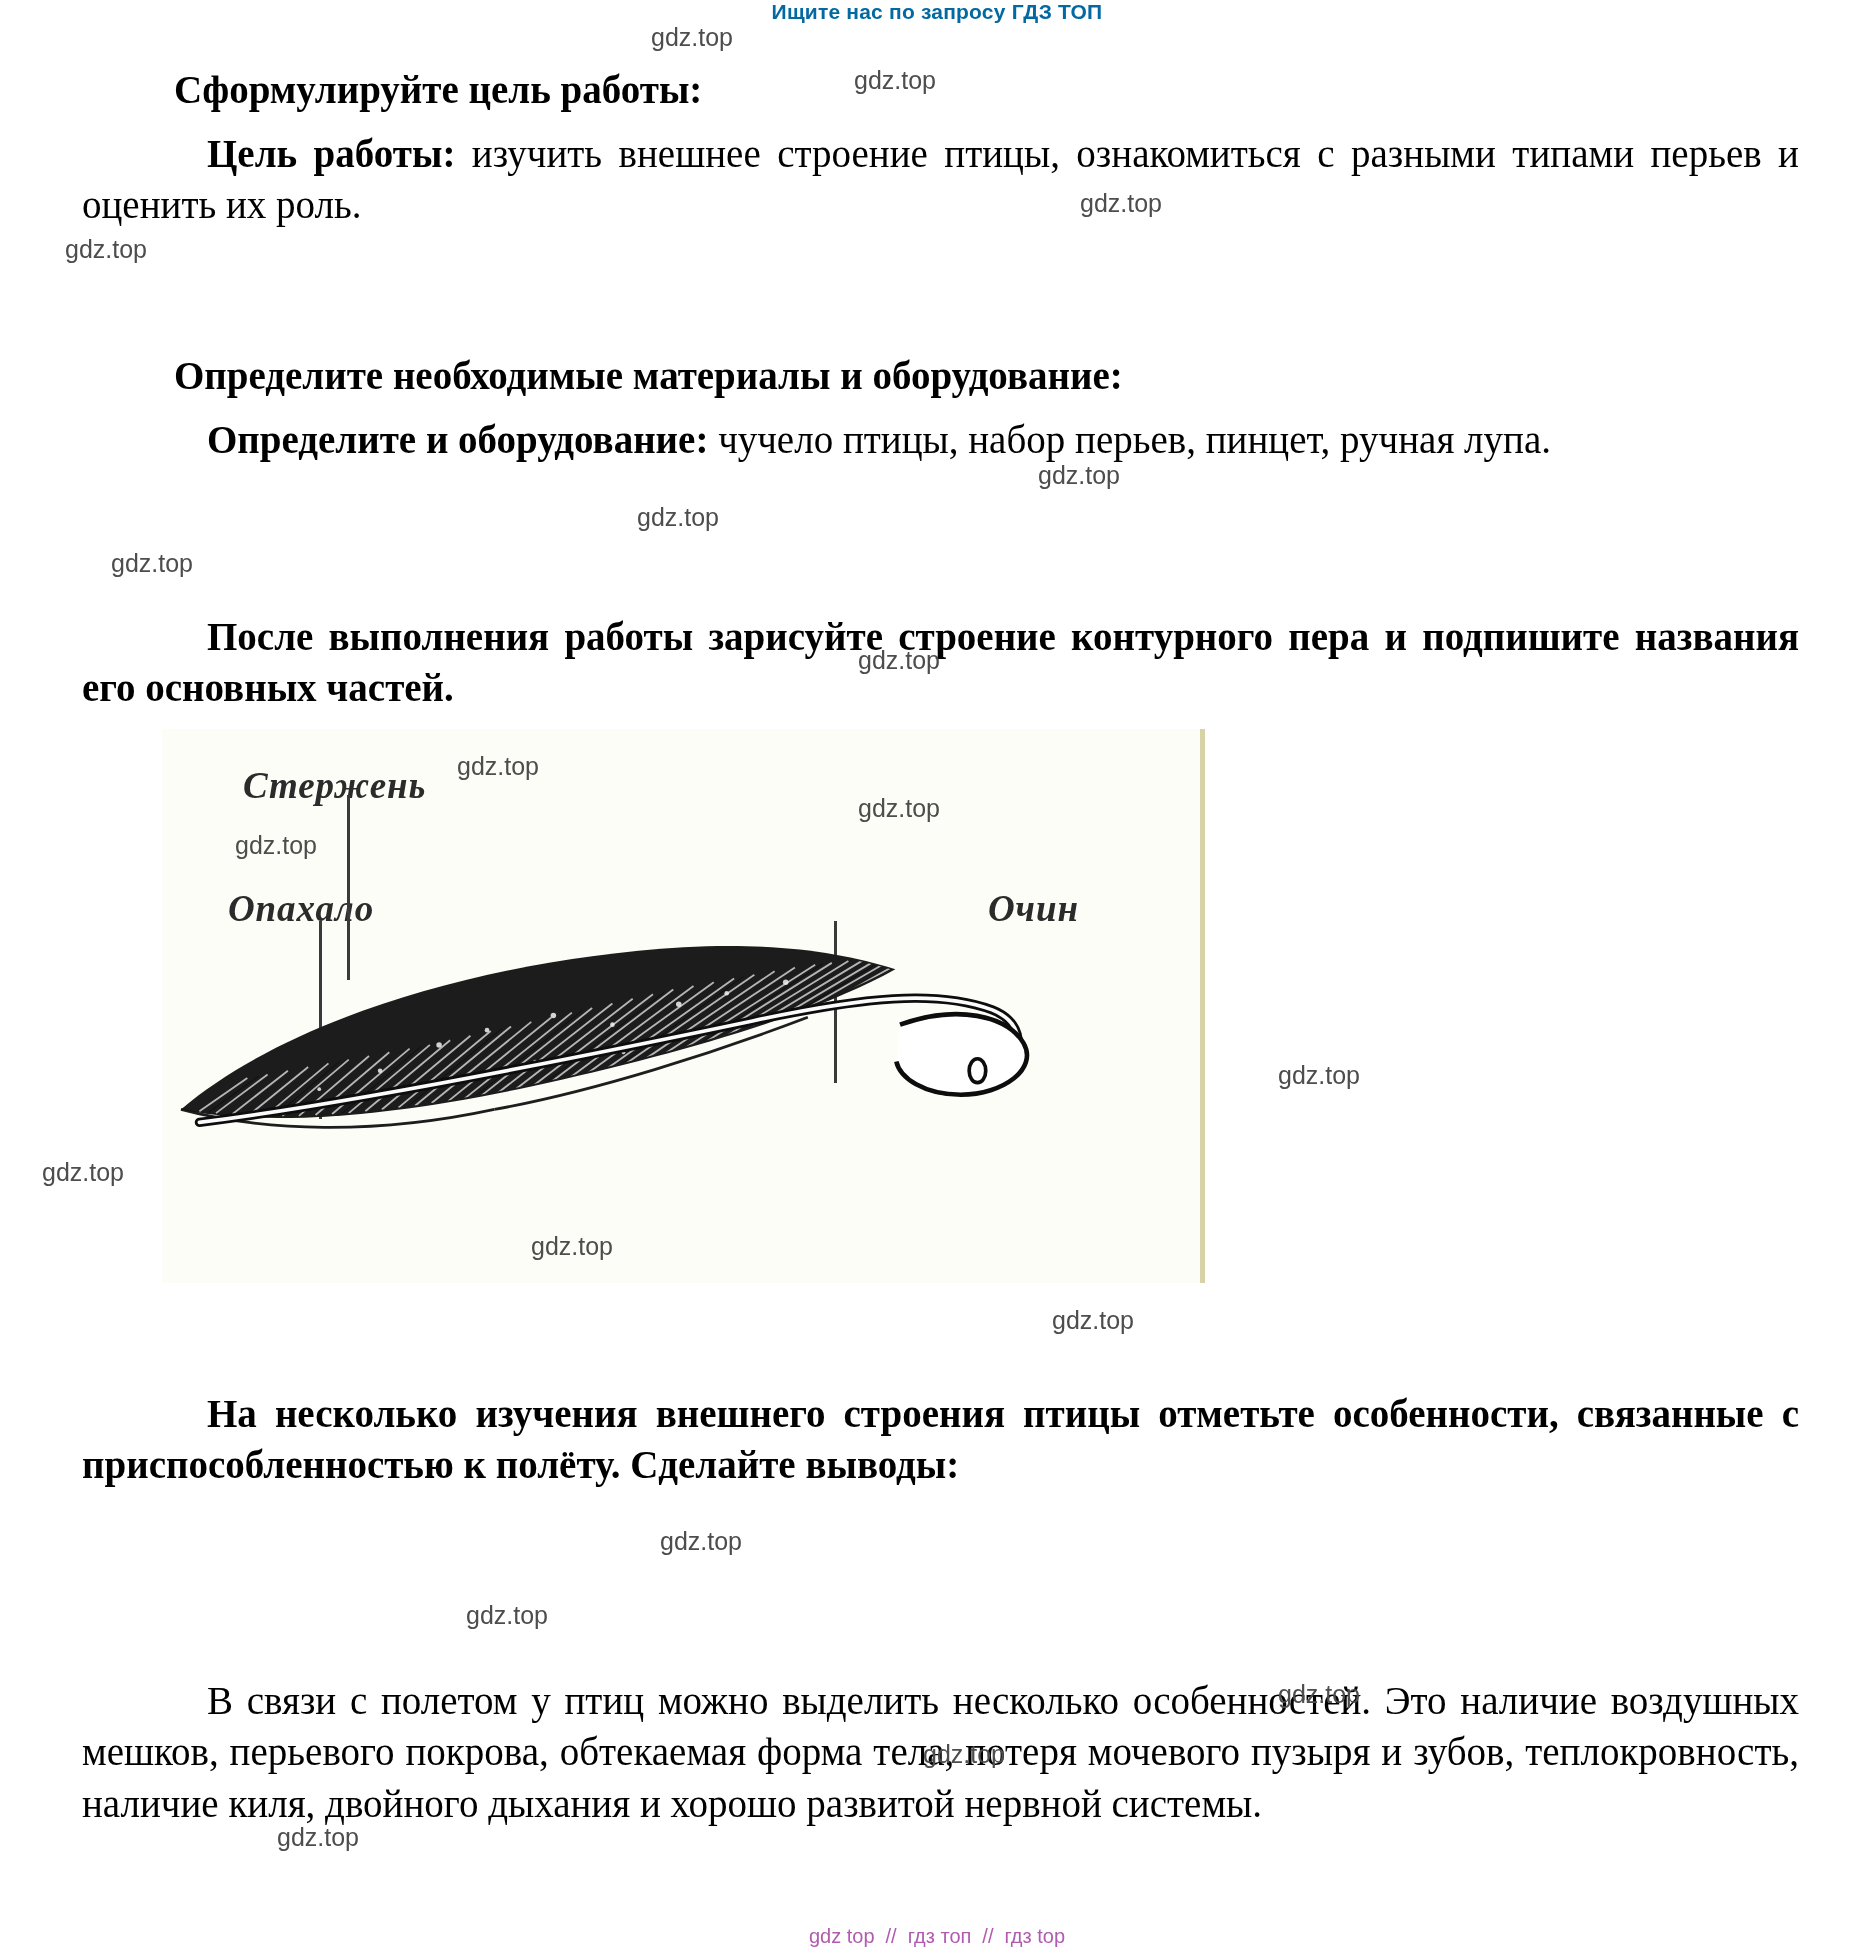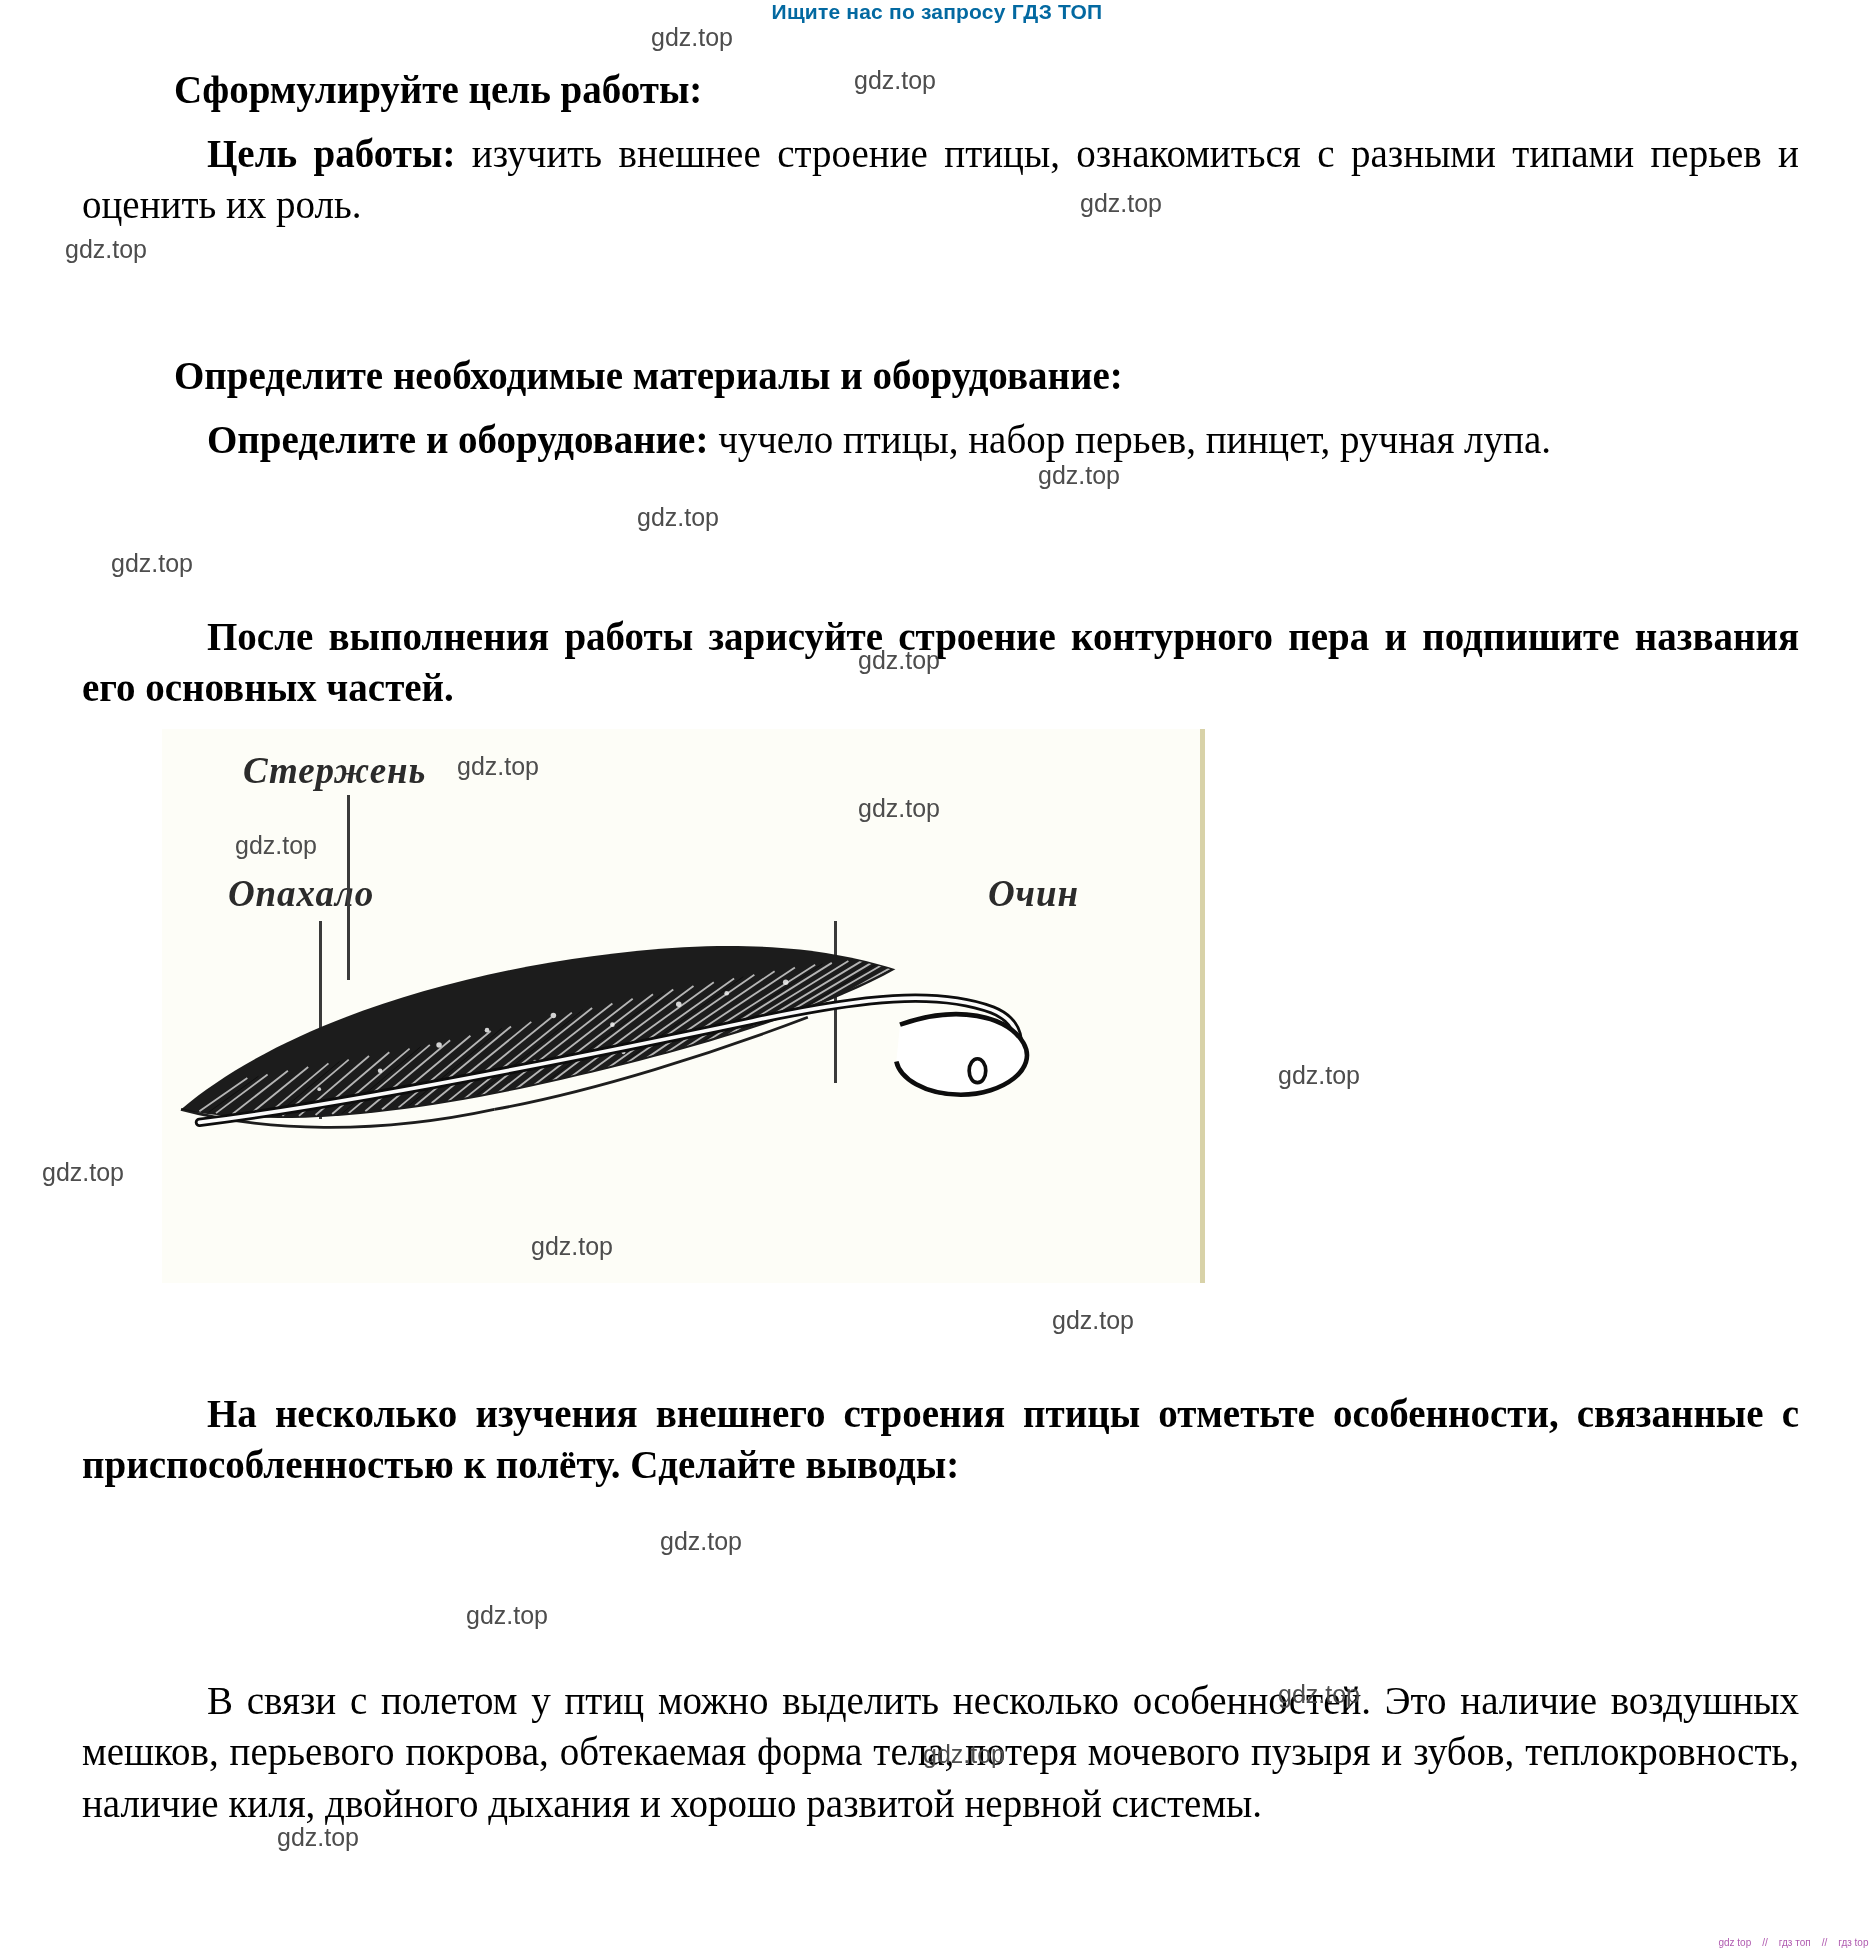--- a/index.html
+++ b/index.html
@@ -94,20 +94,21 @@
     background: #d8d2a8;
   }
   .fig-label {
     position: absolute;
     font-family: "Liberation Serif", serif;
     font-style: italic;
     font-weight: bold;
     font-size: 37px;
     color: #2b2b2b;
     letter-spacing: 0.9px;
+    margin-top: 15px;
   }
   .lbl-sterzhen { left: 81px;  top: 20px; }
   .lbl-opahalo  { left: 66px;  top: 143px; }
   .lbl-ochin    { left: 826px; top: 143px; }
 
   .leader {
     position: absolute;
     width: 2.8px;
     background: #3a3a3a;
   }
@@ -122,23 +123,23 @@
     width: 969px;
     height: 295px;
   }
 
   
   .bottom-strip {
     position: absolute;
     bottom: 7.4px;
     left: 0;
     width: 100%;
-    text-align: right;
+    text-align: center;
     font-family: "Liberation Sans", sans-serif;
-    font-size: 10px;
+    font-size: 20px;
     color: #b05bb0;
   }
   .bottom-strip span { margin: 0 5.5px; }
 </style>
 </head>
 <body>
 
 <div class="top-banner">Ищите нас по запросу ГДЗ ТОП</div>
 
 <div class="page">

